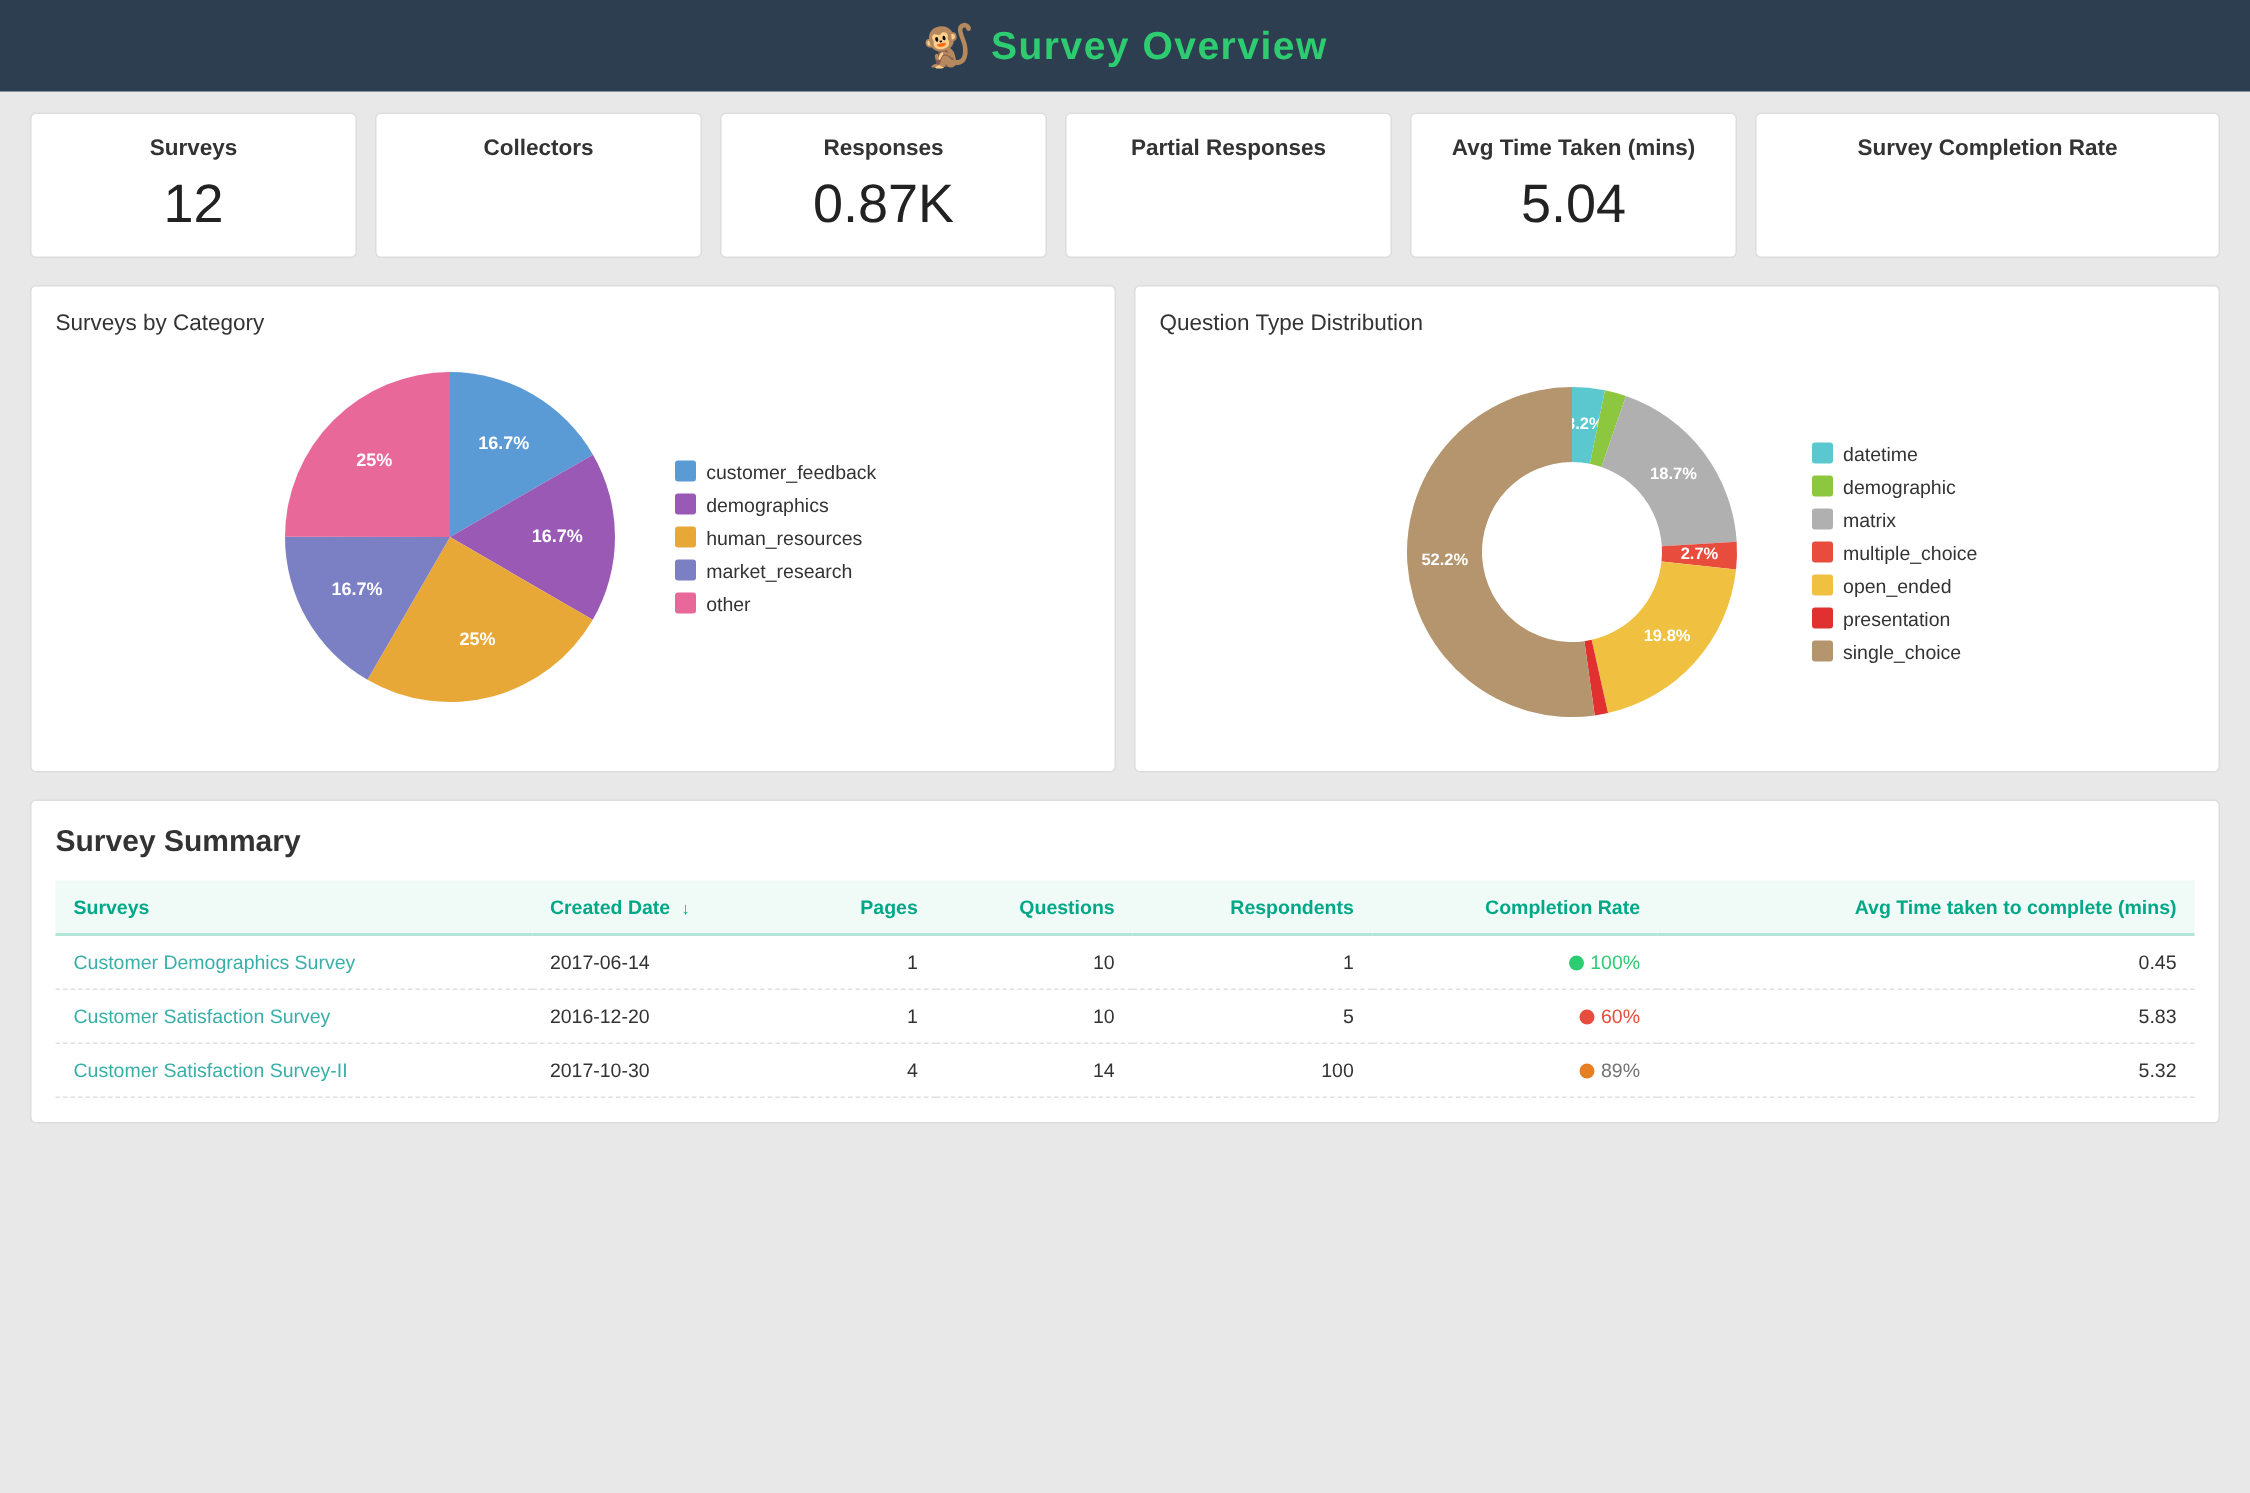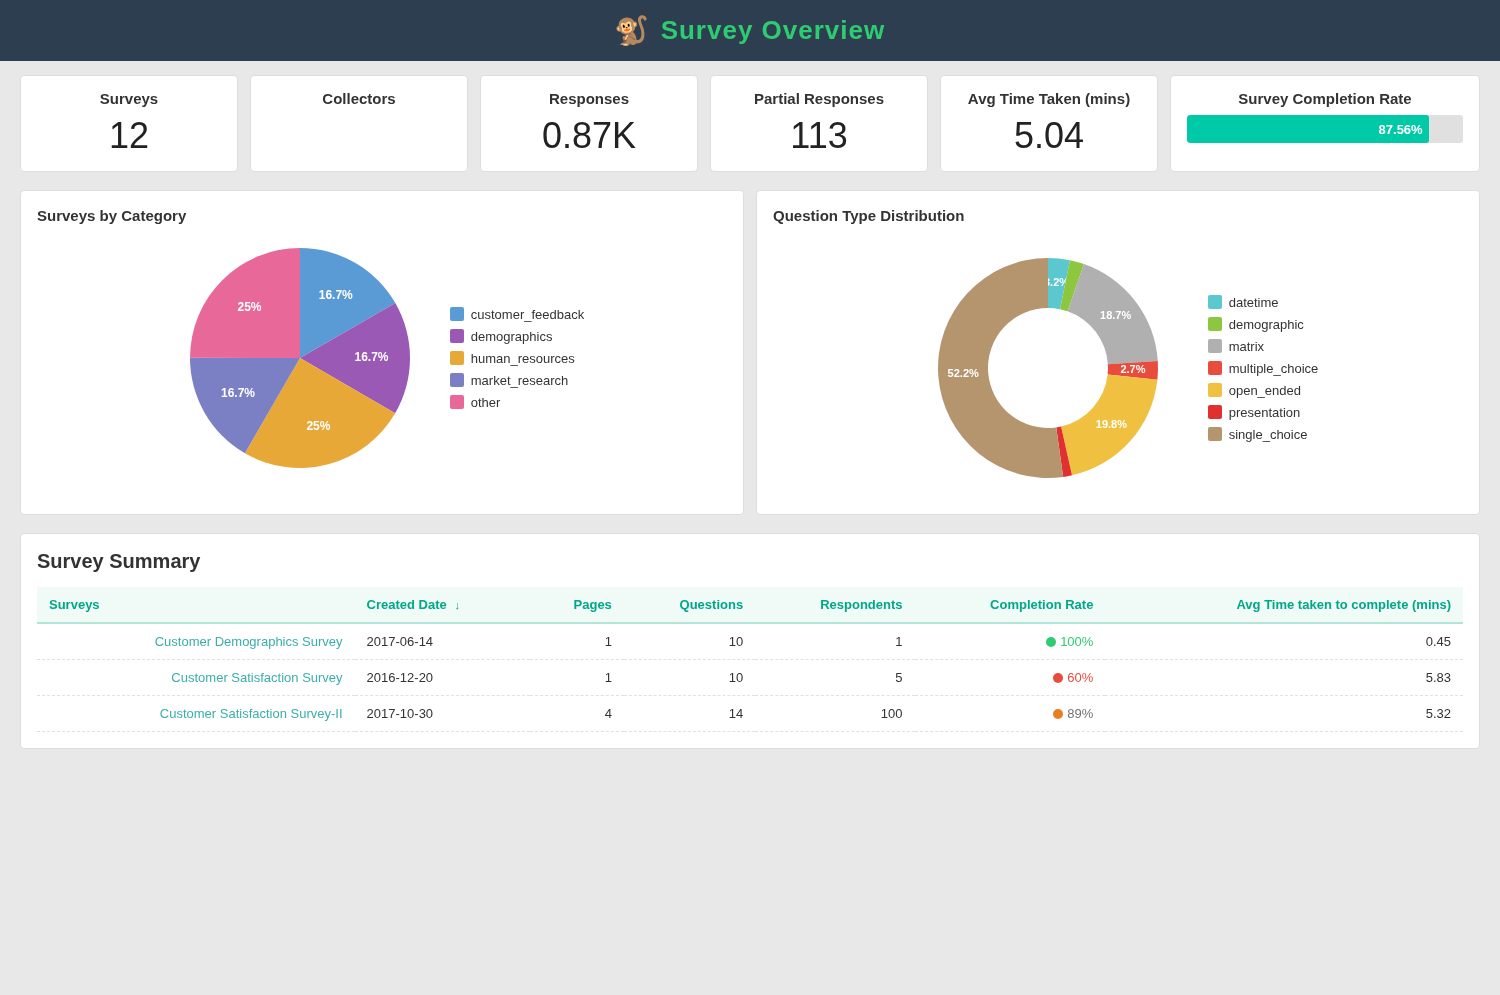--- a/index.html
+++ b/index.html
@@ -88,21 +88,21 @@
     }
     .chart-card {
       background: #fff;
       border: 1px solid #ddd;
       border-radius: 4px;
       flex: 1;
       padding: 16px;
     }
     .chart-title {
       font-size: 15px;
-      font-weight: 700;
+      font-weight: 400;
       color: #333;
       margin-bottom: 14px;
     }
     .chart-inner {
       display: flex;
       align-items: center;
       justify-content: center;
       gap: 30px;
     }
 
@@ -178,21 +178,21 @@
     }
     thead th.right { text-align: right; }
     tbody tr {
       border-bottom: 1px dashed #e0e0e0;
     }
     tbody td {
       padding: 10px 12px;
       font-size: 13px;
       color: #333;
     }
-    tbody td.link-cell { color: #3aafa9; cursor: pointer; text-align: right; }
+    tbody td.link-cell { color: #3aafa9; cursor: pointer; }
     tbody td.right { text-align: right; }
     .completion-dot {
       display: inline-block;
       width: 10px;
       height: 10px;
       border-radius: 50%;
       margin-right: 4px;
     }
     .completion-cell {
       display: flex;
@@ -218,33 +218,27 @@
     </div>
     <div class="kpi-card">
       <div class="kpi-label">Collectors</div>
     </div>
     <div class="kpi-card">
       <div class="kpi-label">Responses</div>
       <div class="kpi-value">0.87K</div>
     </div>
     <div class="kpi-card">
       <div class="kpi-label">Partial Responses</div>
-      <div class="kpi-value">113</div>
     </div>
     <div class="kpi-card">
       <div class="kpi-label">Avg Time Taken (mins)</div>
       <div class="kpi-value">5.04</div>
     </div>
     <div class="kpi-card wide">
       <div class="kpi-label">Survey Completion Rate</div>
-      <div class="completion-bar-wrap">
-        <div class="completion-bar-fill" style="width: 87.56%;">
-          <span class="completion-bar-text">87.56%</span>
-        </div>
-      </div>
     </div>
   </div>
 
   <div class="charts-row">
 
     <div class="chart-card">
       <div class="chart-title">Surveys by Category</div>
       <div class="chart-inner">
         <div class="pie-container">
 

